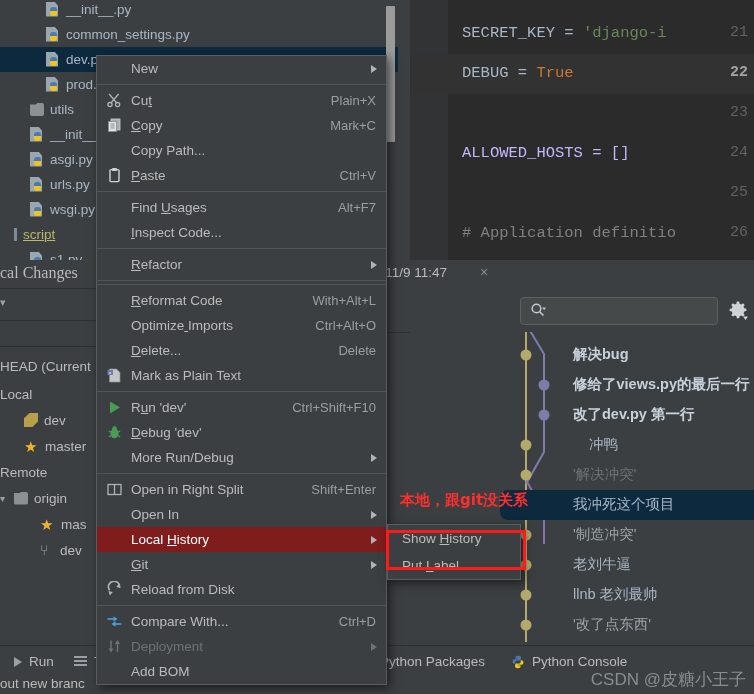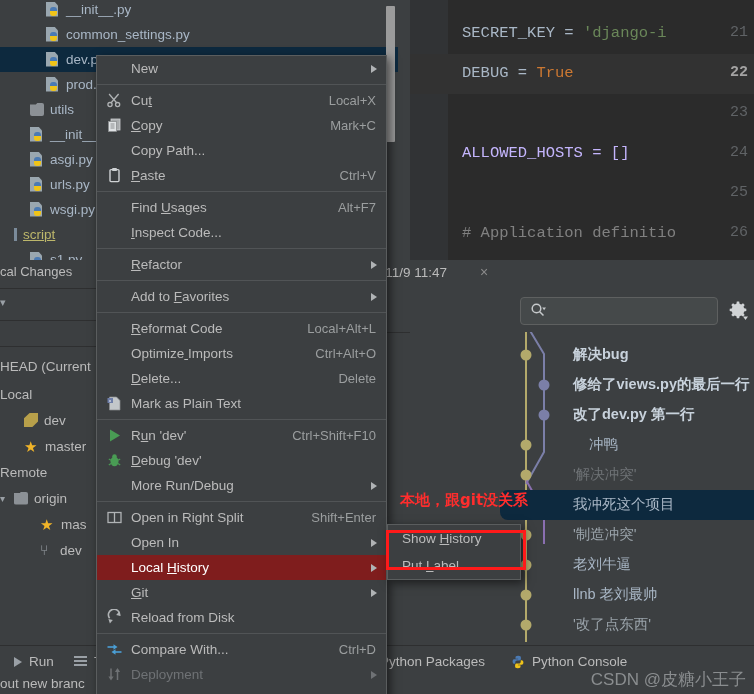--- a/index.html
+++ b/index.html
@@ -55,21 +55,21 @@
   .logtext{position:absolute;left:54px;top:5px;font-size:14.5px;color:#a9b7c6;
      font-family:"Liberation Sans","DejaVu Sans",sans-serif;margin-left:19px;}
   .logtext.bold{font-weight:bold;color:#c8d2dc;}
   .logtext.dim{color:#6e7275;}
   .logtext.quoted{color:#9aa3aa;}
   #graph{position:absolute;left:0;top:0;width:54px;height:313px;}
   #loglist-leftgap{left:410px;top:332px;width:90px;height:313px;background:#3c3f41;}
 
   
   #gitpanel{left:0;top:260px;width:370px;height:385px;background:#3c3f41;}
-  .gp-title{position:absolute;left:0;top:5px;font-size:13px;color:#bbbbbb;}
+  .gp-title{position:absolute;left:0;top:5px;font-size:16px;color:#bbbbbb;font-family:Liberation Serif, serif;}
   .gp-div{position:absolute;left:0;width:370px;height:1px;background:#2e2f30;}
   .gprow{position:absolute;height:24px;display:flex;align-items:center;white-space:nowrap;font-size:13.5px;color:#bbbbbb;}
   .tagicon{width:14px;height:14px;margin-right:6px;flex:none;
      background:#b8a04a;
      clip-path:polygon(0 38%,40% 0,100% 0,100% 60%,60% 100%,0 100%);
      -webkit-mask:none;}
   .star{width:15px;height:15px;margin-right:6px;flex:none;color:#f0b429;font-size:15px;line-height:15px;}
   .branchicon{width:14px;height:15px;margin-right:6px;flex:none;color:#9aa0a6;font-size:14px;line-height:15px;}
   .chev{width:12px;margin-right:2px;color:#9aa0a6;font-size:10px;}
 
@@ -341,21 +341,21 @@
     </div>
     <div class="msep"></div>
     <div class="mi">
       <span class="mico"><svg viewBox="0 0 17 17">
           <circle cx="4" cy="12.6" r="2.1" fill="none" stroke="#b0b3b5" stroke-width="1.3"></circle>
           <circle cx="11.6" cy="12.6" r="2.1" fill="none" stroke="#b0b3b5" stroke-width="1.3"></circle>
           <line x1="4.9" y1="11" x2="12.6" y2="2" stroke="#b0b3b5" stroke-width="1.3"></line>
           <line x1="10.8" y1="11" x2="3.1" y2="2" stroke="#b0b3b5" stroke-width="1.3"></line>
         </svg></span>
       <span>Cu<span class="u">t</span></span>
-      <span class="accel">Local+X</span>
+      <span class="accel">Plain+X</span>
     </div>
     <div class="mi">
       <span class="mico"><svg viewBox="0 0 17 17">
           <rect x="5" y="2" width="9" height="11" fill="#a9acae" stroke="#cfd2d4" stroke-width="0.8"></rect>
           <rect x="2.5" y="4.5" width="8" height="10" fill="#dfe2e4" stroke="#8b8e90" stroke-width="0.8"></rect>
           <line x1="4.5" y1="7" x2="8.5" y2="7" stroke="#8b8e90"></line>
           <line x1="4.5" y1="9" x2="8.5" y2="9" stroke="#8b8e90"></line>
           <line x1="4.5" y1="11" x2="8.5" y2="11" stroke="#8b8e90"></line>
         </svg></span>
       <span><span class="u">C</span>opy</span>
@@ -379,28 +379,24 @@
     </div>
     <div class="mi">
       <span><span class="u">I</span>nspect Code...</span>
     </div>
     <div class="msep"></div>
     <div class="mi">
       <span><span class="u">R</span>efactor</span>
       <span class="arrow"></span>
     </div>
     <div class="msep"></div>
-    <div class="mi">
-      <span>Add to <span class="u">F</span>avorites</span>
-      <span class="arrow"></span>
-    </div>
     <div class="msep"></div>
     <div class="mi">
       <span><span class="u">R</span>eformat Code</span>
-      <span class="accel">Local+Alt+L</span>
+      <span class="accel">With+Alt+L</span>
     </div>
     <div class="mi">
       <span>Optimize<span class="u"> </span>Imports</span>
       <span class="accel">Ctrl+Alt+O</span>
     </div>
     <div class="mi">
       <span><span class="u">D</span>elete...</span>
       <span class="accel">Delete</span>
     </div>
     <div class="mi">

